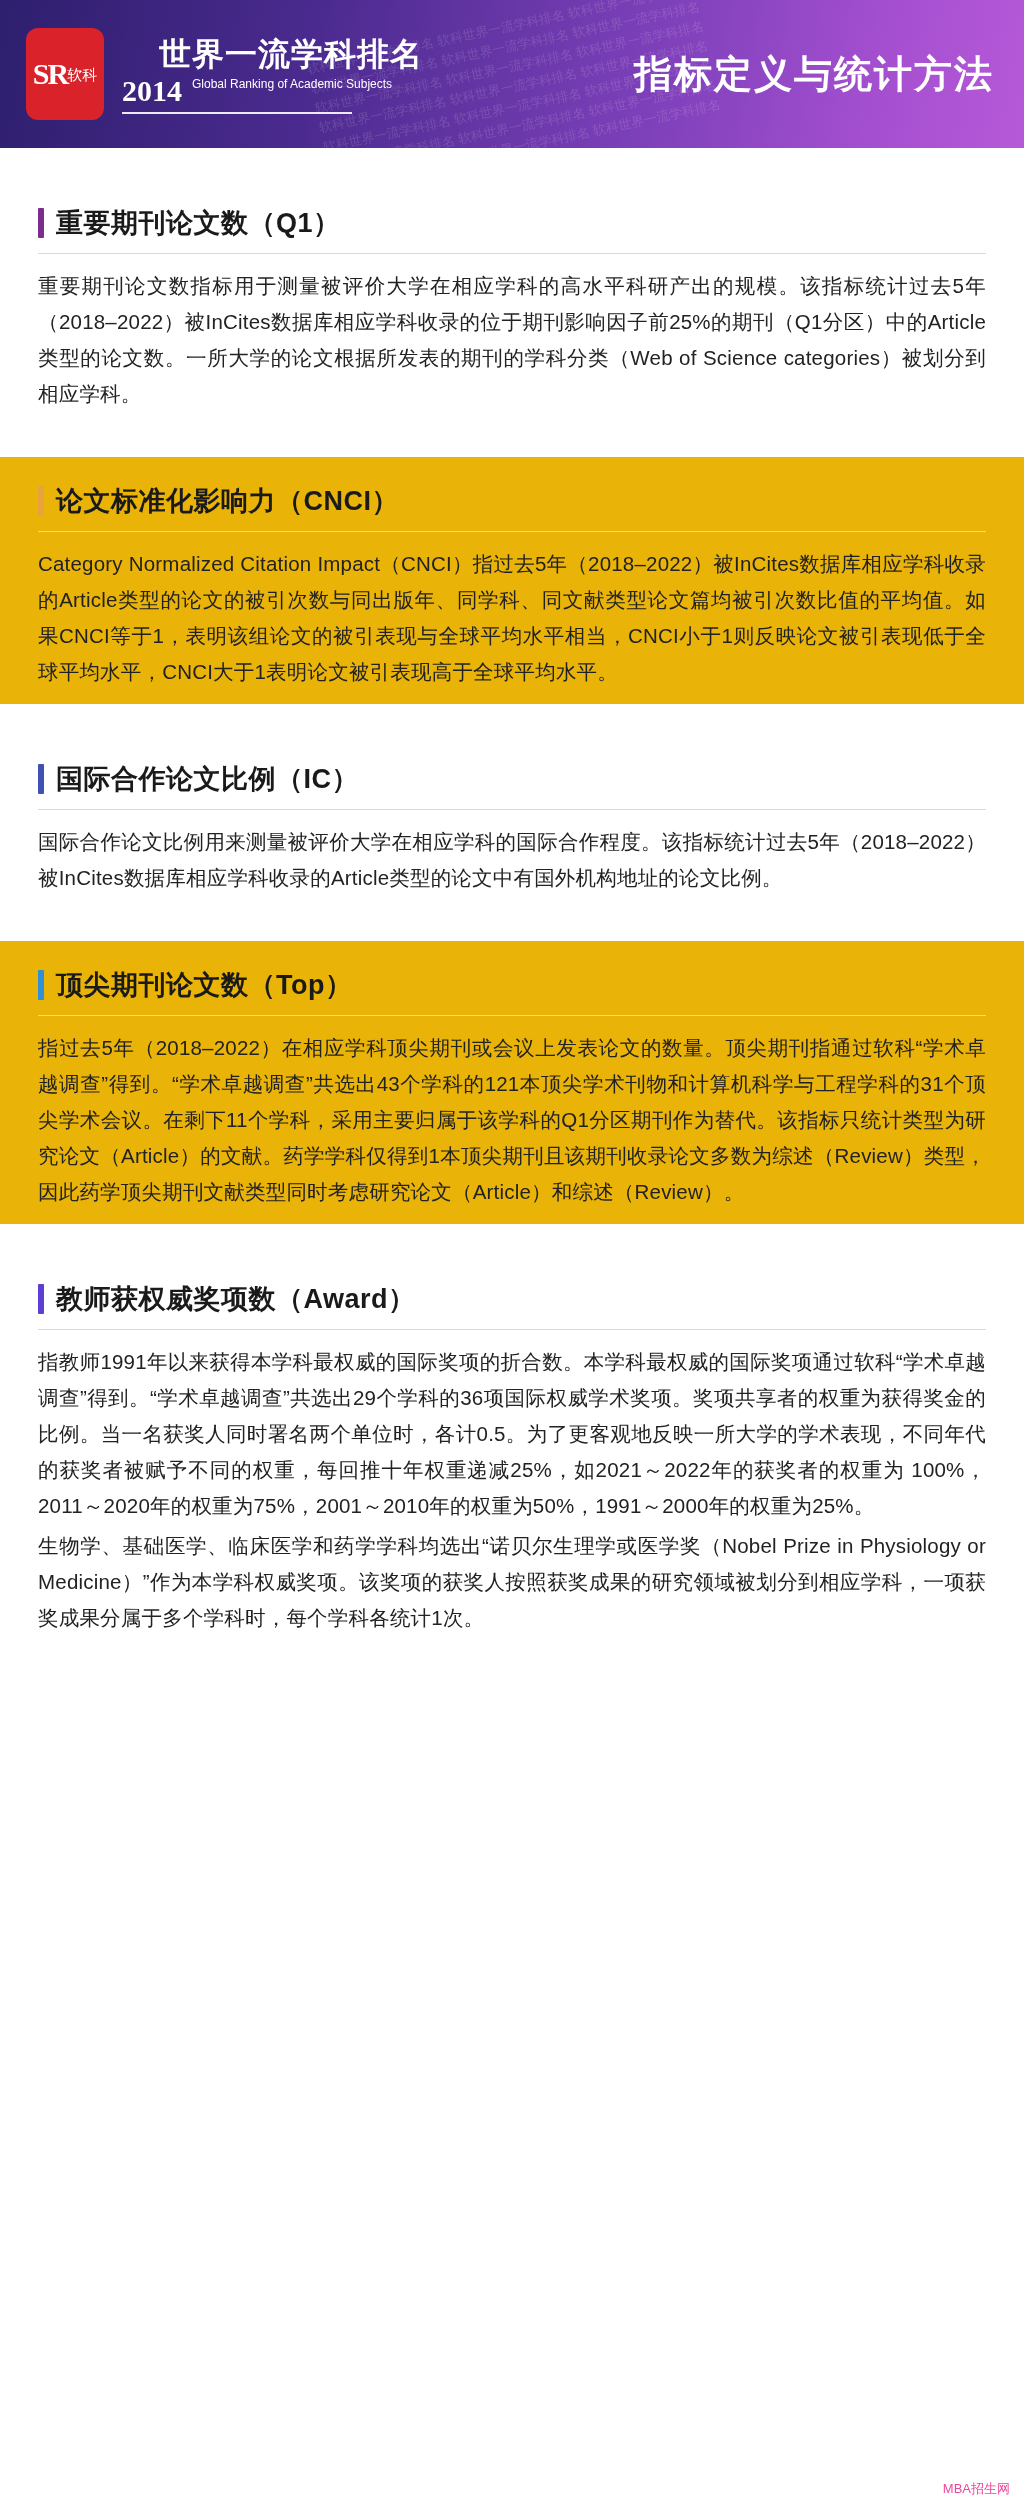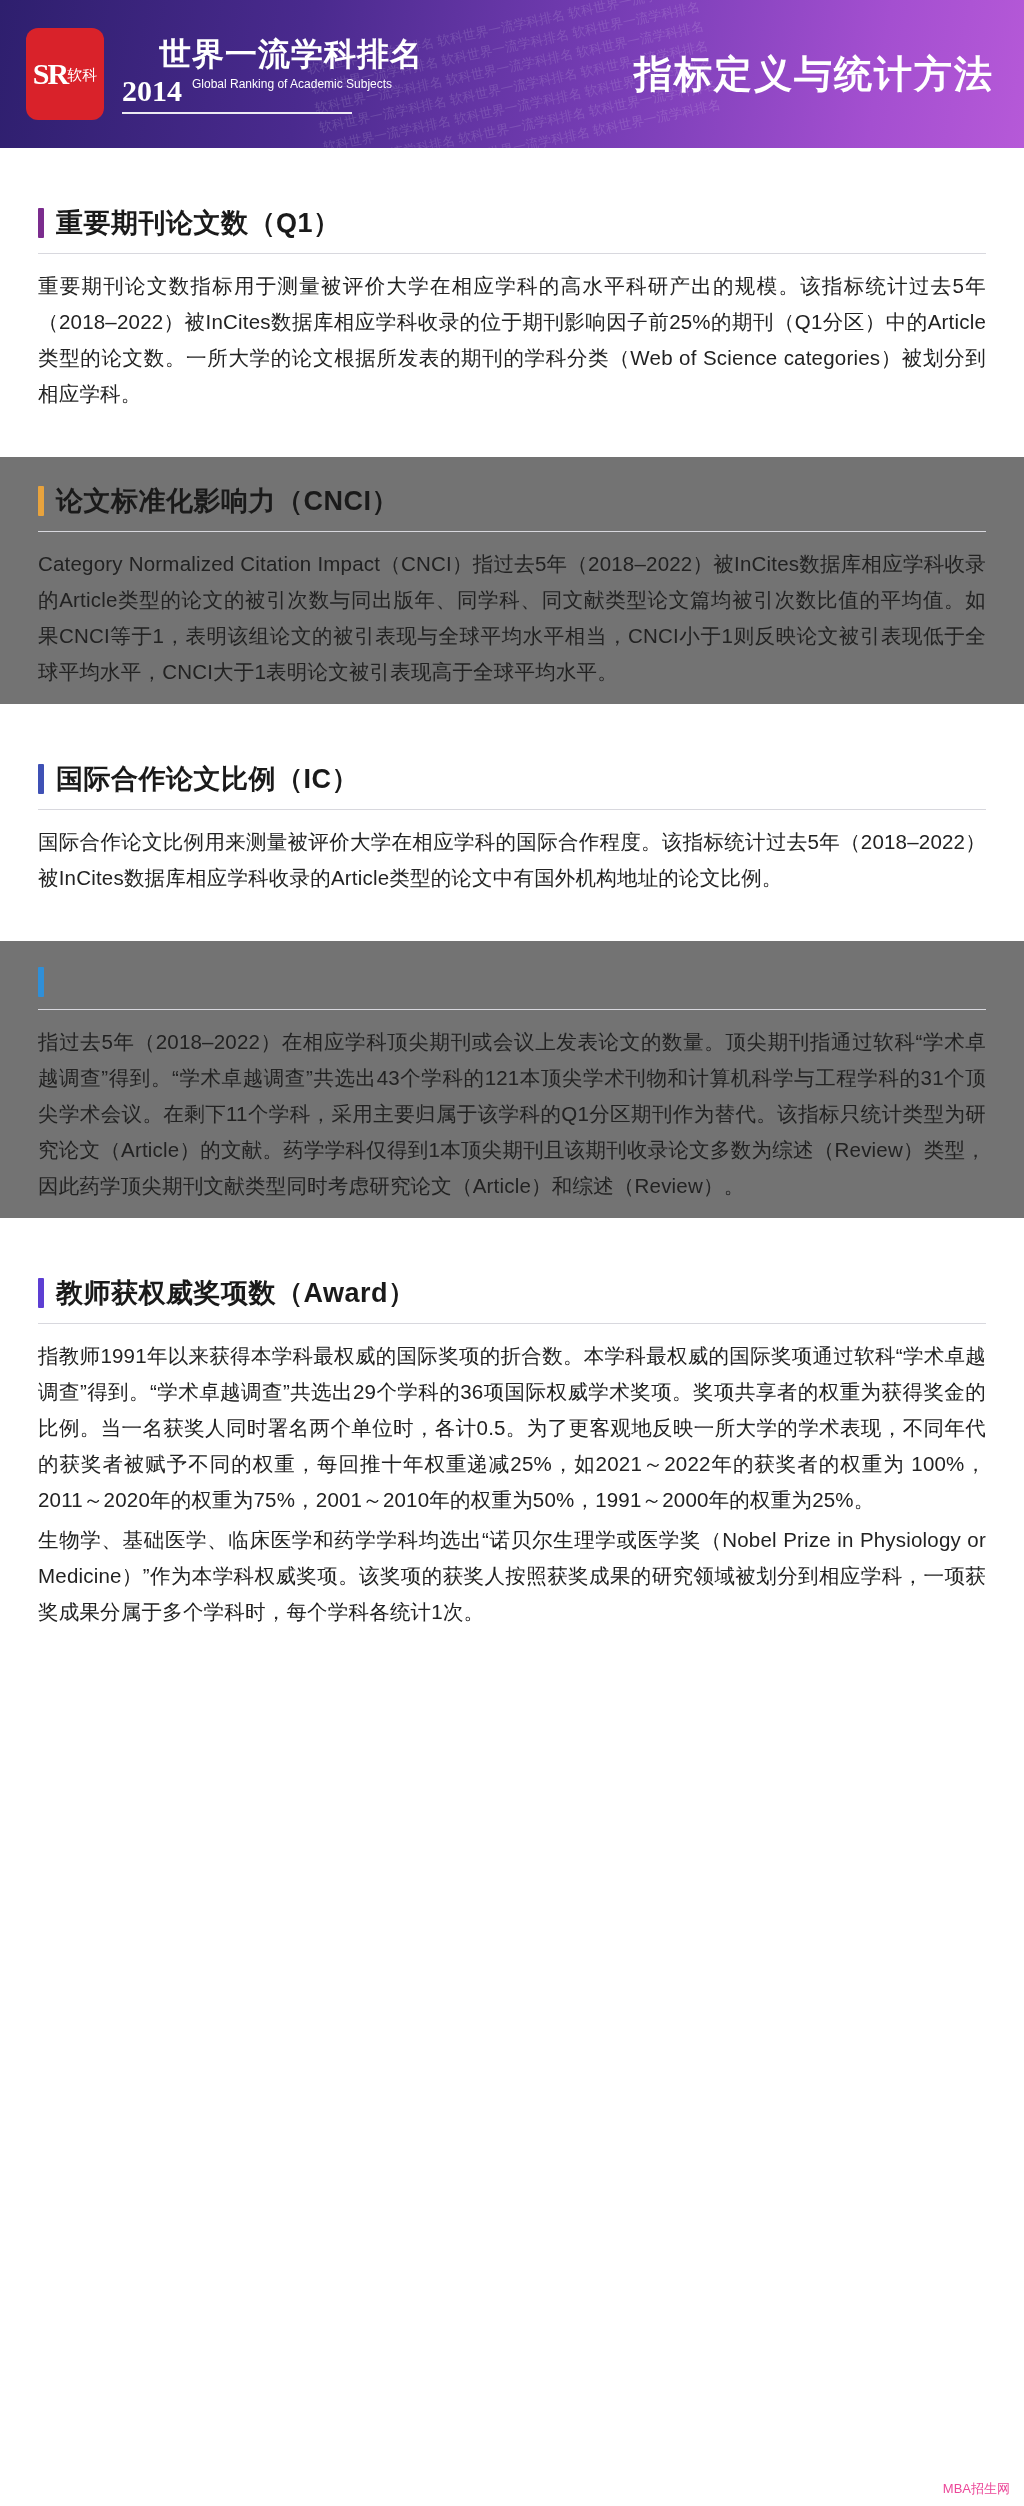--- a/index.html
+++ b/index.html
@@ -118,21 +118,21 @@
   
   .content {
     padding: 0 0 0 0;
   }
   .section {
     padding: 26px 38px 10px 38px;
     position: relative;
     margin-top: 31px;
   }
   .section.alt {
-    background: #737373;
+    background: #eab308;
   }
   .sec-head {
     display: flex;
     align-items: center;
     margin-bottom: 12px;
   }
   .sec-bar {
     width: 6px;
     height: 30px;
     margin-right: 12px;
@@ -235,20 +235,21 @@
       <div class="sec-bar" style="background:#3f51b5"></div>
       <div class="sec-title">国际合作论文比例（IC）</div>
     </div>
     <div class="divider"></div>
     <p class="para">国际合作论文比例用来测量被评价大学在相应学科的国际合作程度。该指标统计过去5年（2018–2022）被InCites数据库相应学科收录的Article类型的论文中有国外机构地址的论文比例。</p>
   </div>
 
   <div class="section alt">
     <div class="sec-head">
       <div class="sec-bar" style="background:#2f8fd8"></div>
+      <div class="sec-title">顶尖期刊论文数（Top）</div>
     </div>
     <div class="divider"></div>
     <p class="para">指过去5年（2018–2022）在相应学科顶尖期刊或会议上发表论文的数量。顶尖期刊指通过软科“学术卓越调查”得到。“学术卓越调查”共选出43个学科的121本顶尖学术刊物和计算机科学与工程学科的31个顶尖学术会议。在剩下11个学科，采用主要归属于该学科的Q1分区期刊作为替代。该指标只统计类型为研究论文（Article）的文献。药学学科仅得到1本顶尖期刊且该期刊收录论文多数为综述（Review）类型，因此药学顶尖期刊文献类型同时考虑研究论文（Article）和综述（Review）。</p>
   </div>
 
   <div class="section">
     <div class="sec-head">
       <div class="sec-bar" style="background:#5d3fd3"></div>
       <div class="sec-title">教师获权威奖项数（Award）</div>
     </div>

